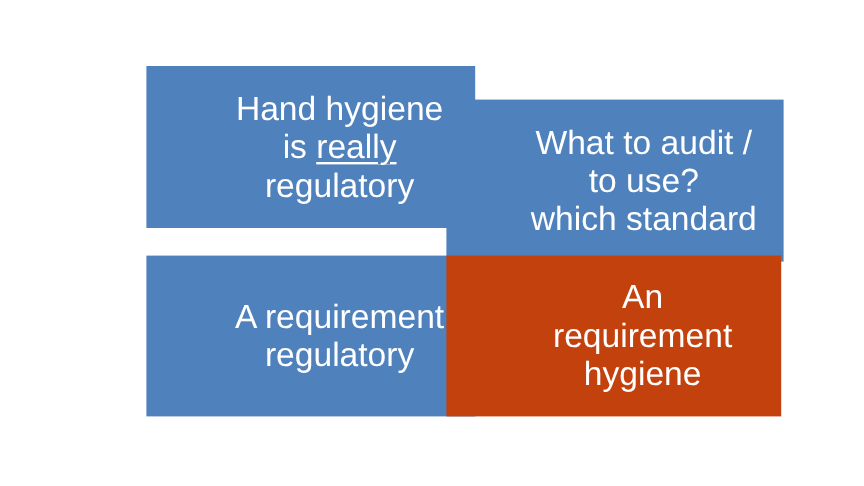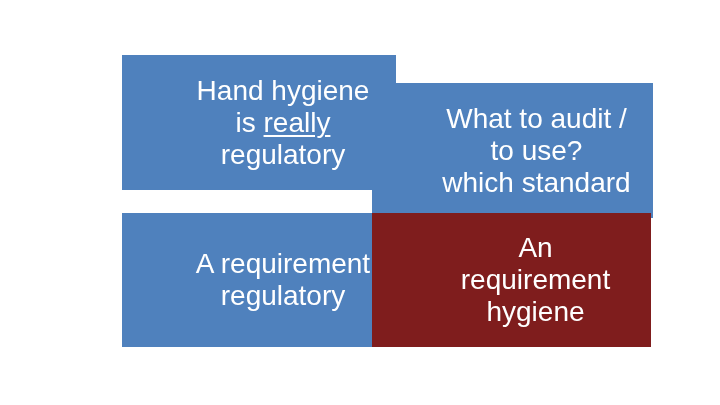--- a/index.html
+++ b/index.html
@@ -59,21 +59,21 @@
     </div>
   </div>
 
   <div class="card card-3" style="background: rgb(79, 129, 189);">
     <div>
       <span class="line">A requirement</span>
       <span class="line">regulatory</span>
     </div>
   </div>
 
-  <div class="card card-4" style="background: #7f1d1d;">
+  <div class="card card-4" style="background: #c2410c;">
     <div>
       <span class="line">An</span>
       <span class="line">requirement</span>
       <span class="line">hygiene</span>
     </div>
   </div>
 
 </div>
 
 </body></html>

